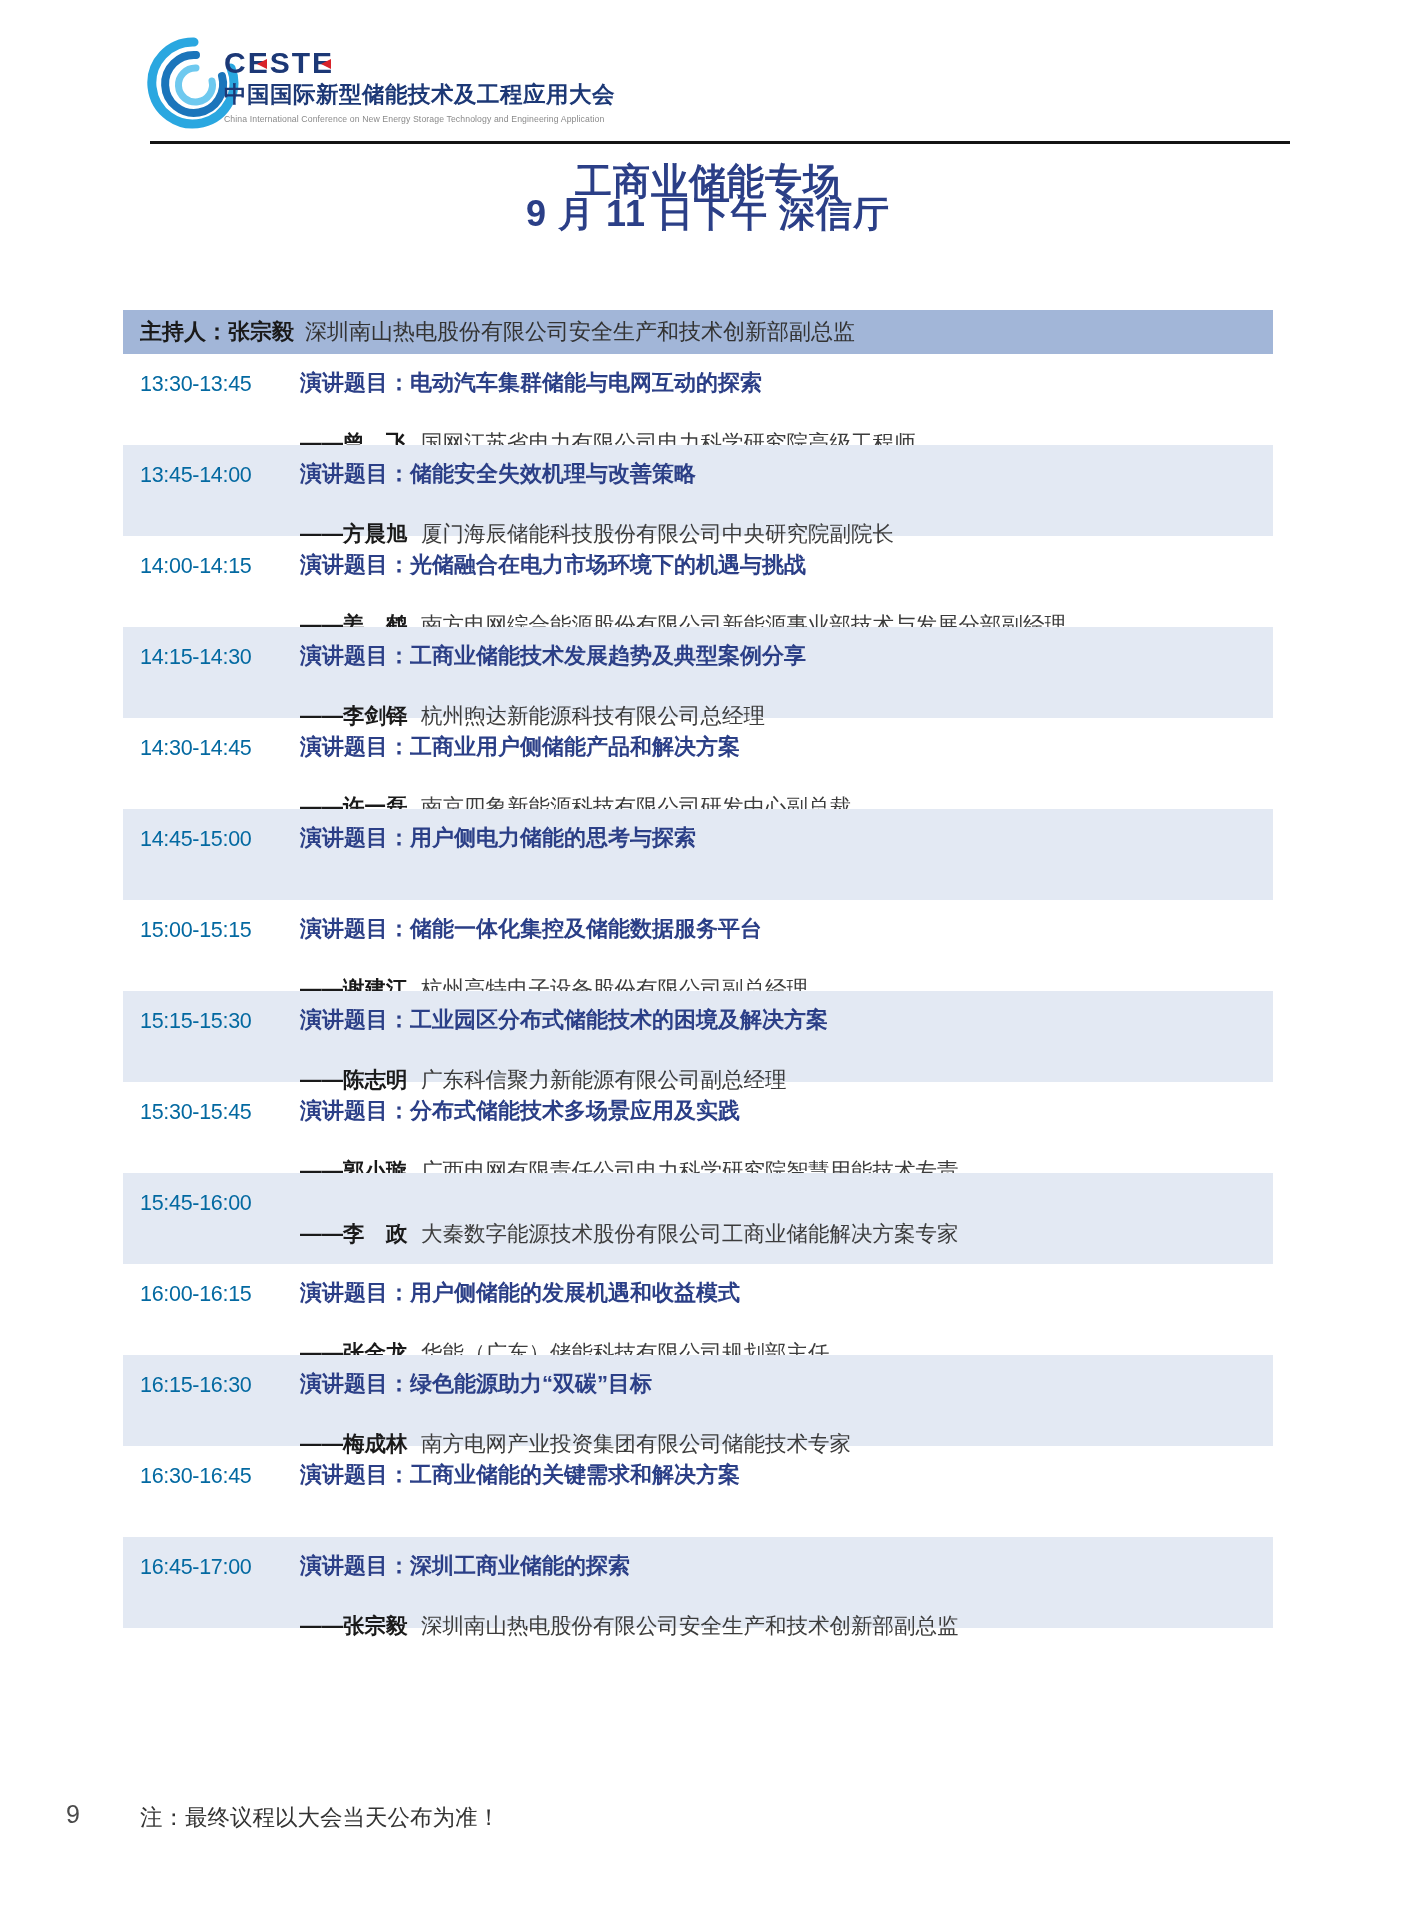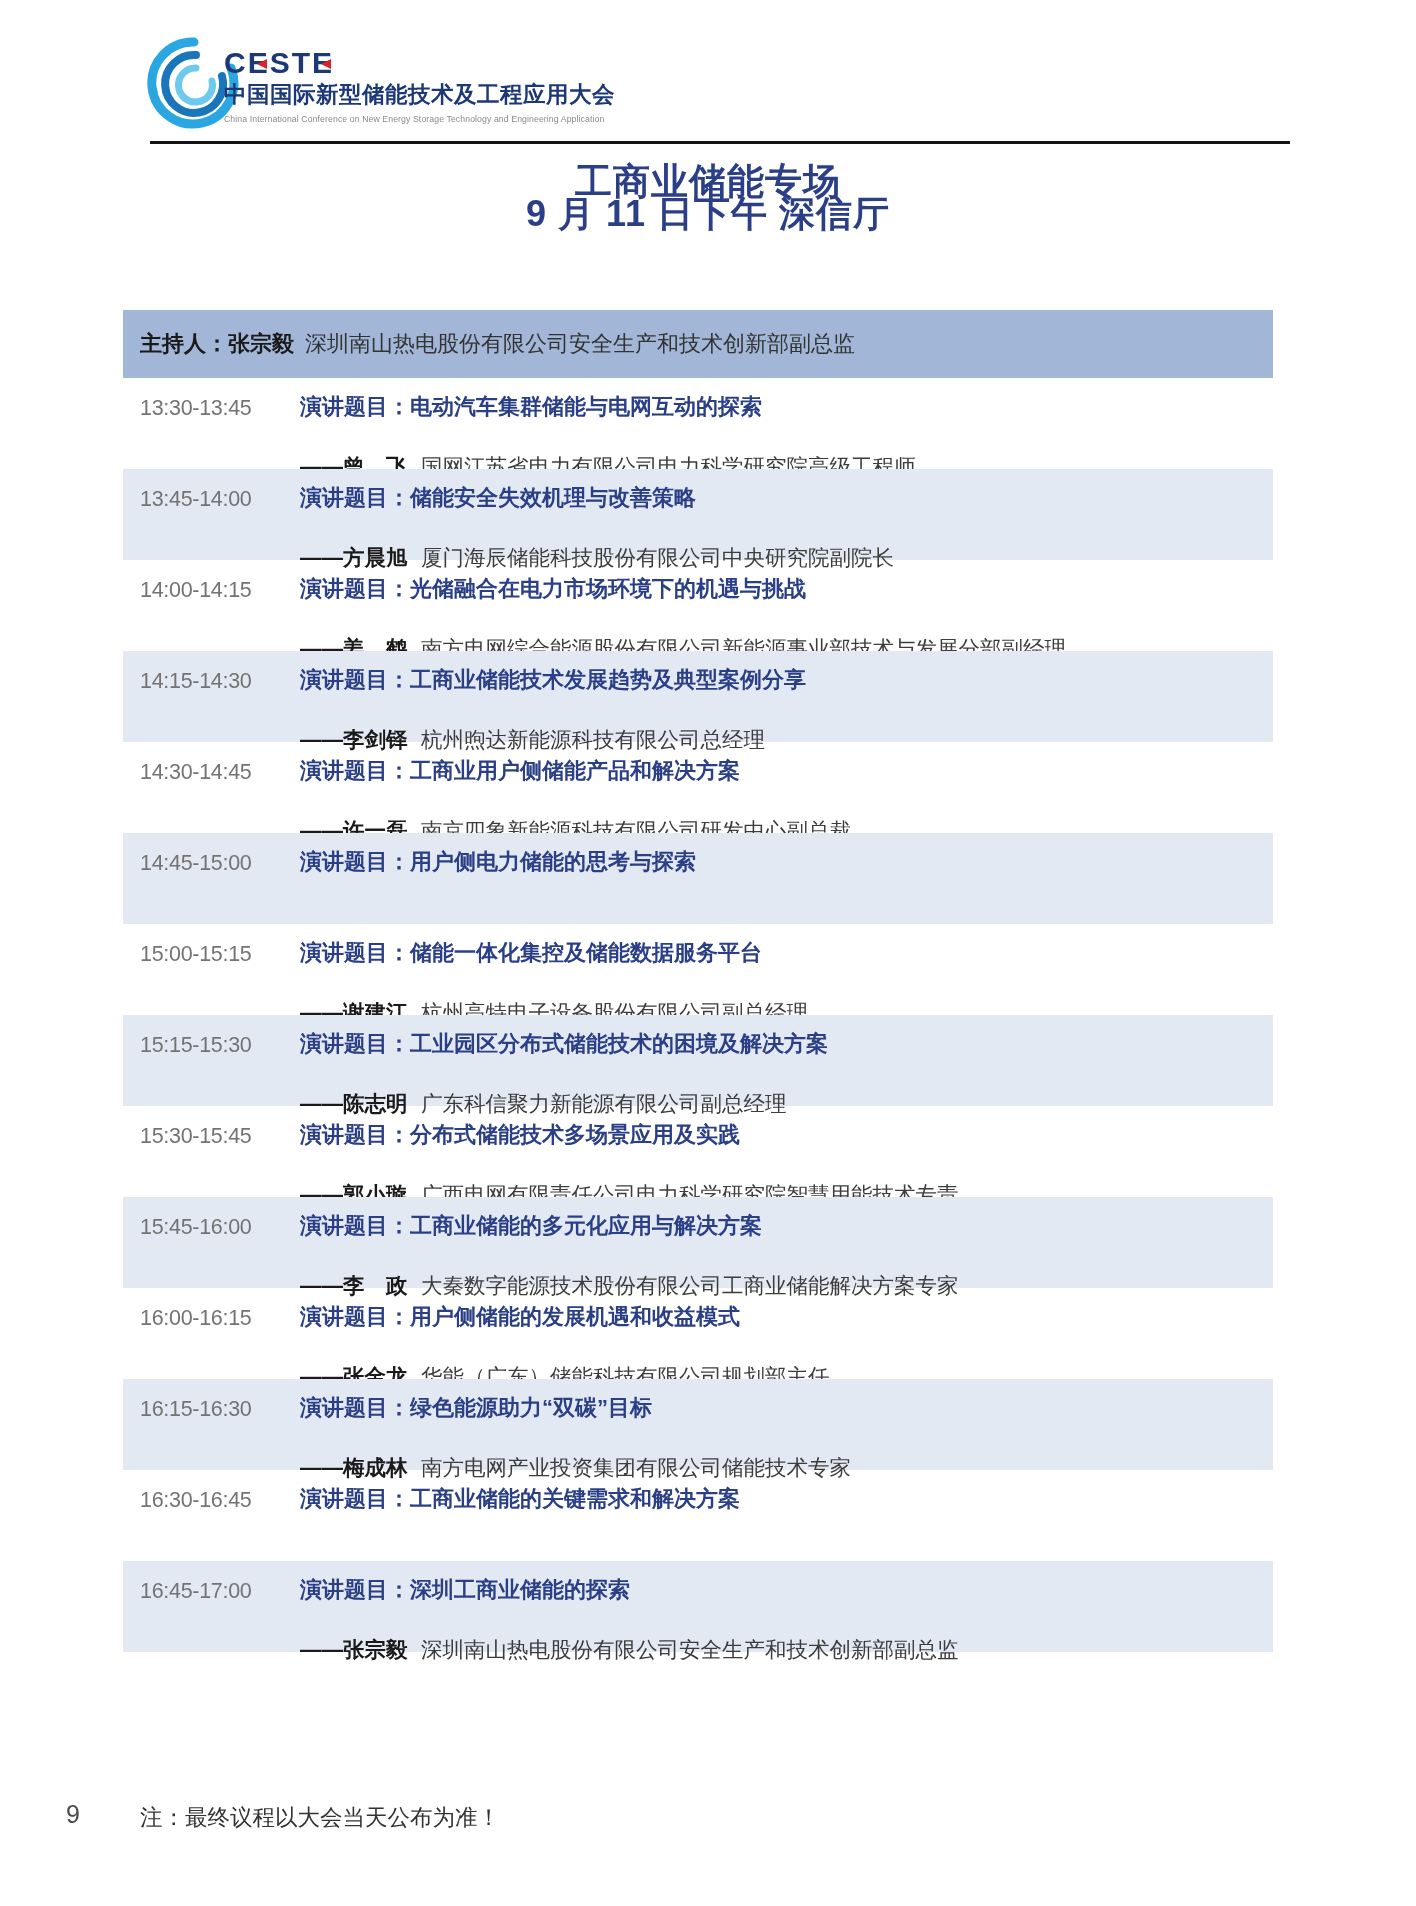--- a/index.html
+++ b/index.html
@@ -28,28 +28,28 @@
   .divider { position:absolute; left:150px; top:141px; width:1140px; height:3px; background:#141414; }
 
   
   .page-title { position:absolute; left:0; top:157px; width:100%; text-align:center;
                 font-size:37px; font-weight:700; color:#2b3f87; letter-spacing:1px; }
   .page-subtitle { position:absolute; left:0; top:190px; width:100%; text-align:center;
                    font-size:36px; font-weight:700; color:#2b3f87; letter-spacing:1px; }
 
   
   .agenda { position:absolute; left:123px; top:310px; width:1150px; }
-  .host-row { height:68px; background:#a2b6d8; display:flex; align-items:center;
+  .host-row { height:44px; background:#a2b6d8; display:flex; align-items:center;
               padding-left:17px; font-size:22px; }
   .host-label { font-weight:700; color:#1a1a1a; }
   .host-affil { color:#333; margin-left:11px; }
 
   .session-row { position:relative; height:91px; padding:15px 0 0 177px; }
   .session-row:nth-child(even) { background:#e3e9f3; }
-  .session-time { position:absolute; left:17px; top:18px; font-size:21.5px; color:#737373;
+  .session-time { position:absolute; left:17px; top:18px; font-size:21.5px; color:#0369a1;
                   letter-spacing:-0.3px; }
   .session-topic { font-size:22px; font-weight:700; color:#2b3f87; line-height:28px; }
   .speaker-line { margin-top:32px; line-height:28px; white-space:nowrap; }
   .session-speaker { font-weight:700; color:#1a1a1a; font-size:21.5px; }
   .session-affil { color:#3c3c3c; font-size:21.5px; margin-left:9px; }
 
   
   .page-number { position:absolute; left:66px; top:1800px; font-size:25px; color:#4a4a4a; }
   .footer-note { position:absolute; left:140px; top:1802px; font-size:22.5px; color:#333; }
 </style>
@@ -160,21 +160,20 @@
     <span class="session-time">15:30-15:45</span>
     <div class="session-topic">演讲题目：分布式储能技术多场景应用及实践</div>
     <div class="speaker-line">
       <span class="session-speaker">——郭小璇</span>
       <span class="session-affil">广西电网有限责任公司电力科学研究院智慧用能技术专责</span>
     </div>
   </div>
 
   <div class="session-row">
     <span class="session-time">15:45-16:00</span>
-    <div class="session-topic">演讲题目：工商业储能的多元化应用与解决方案</div>
     <div class="speaker-line">
       <span class="session-speaker">——李　政</span>
       <span class="session-affil">大秦数字能源技术股份有限公司工商业储能解决方案专家</span>
     </div>
   </div>
 
   <div class="session-row">
     <span class="session-time">16:00-16:15</span>
     <div class="session-topic">演讲题目：用户侧储能的发展机遇和收益模式</div>
     <div class="speaker-line">

